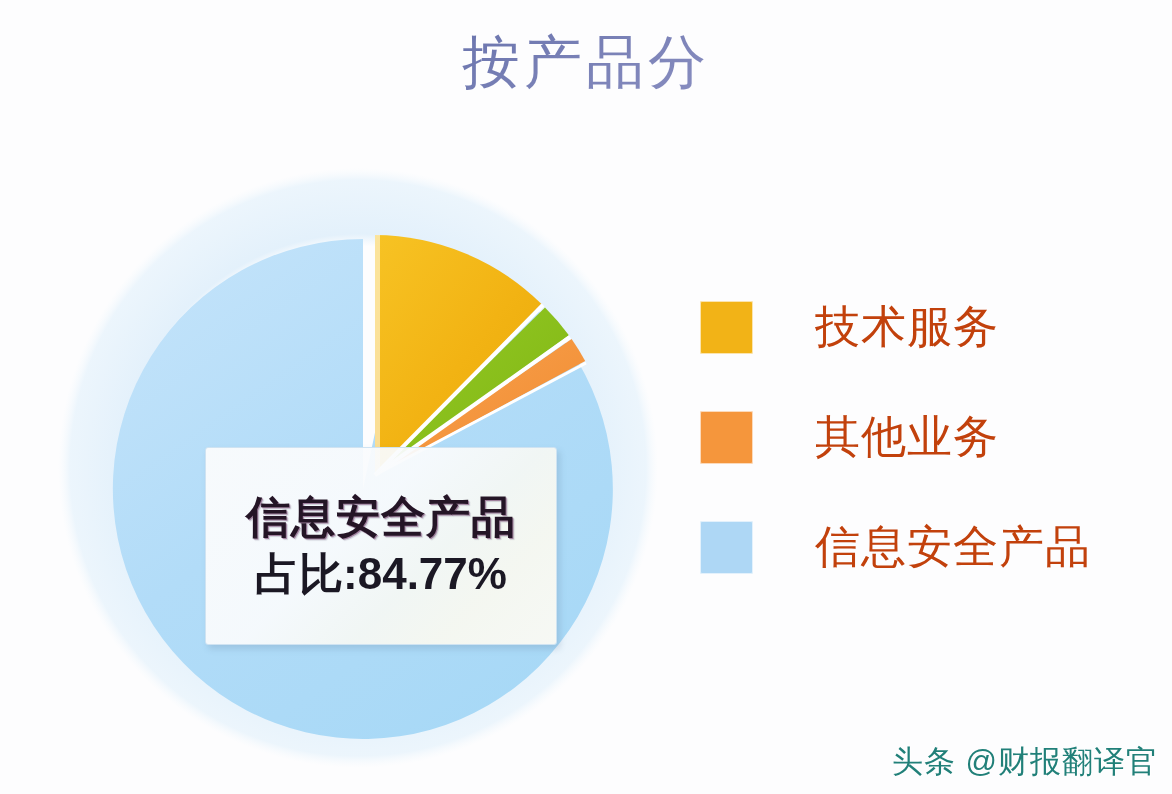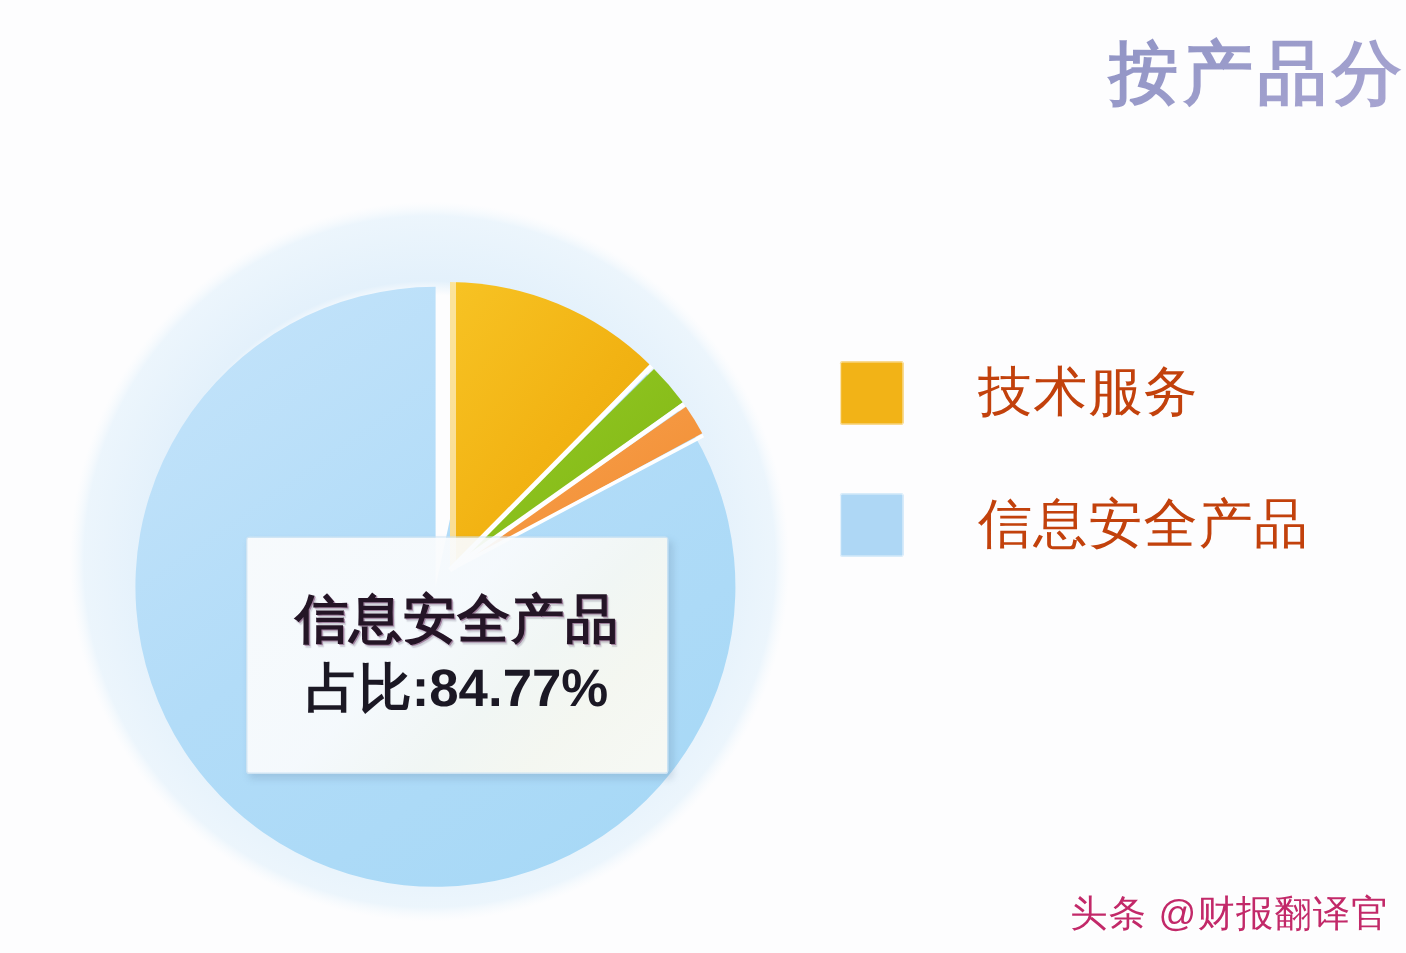--- a/index.html
+++ b/index.html
@@ -14,24 +14,24 @@
     overflow: hidden;
     position: relative;
   }
 
   
   #chart-title {
     position: absolute;
     left: 0;
     top: 24px;
     width: 1172px;
-    text-align: right;
+    text-align: center;
     font-size: 58px;
     line-height: 76px;
-    font-weight: 700;
+    font-weight: 400;
     letter-spacing: 4px;
     background: linear-gradient(150deg, #4a5f96 0%, #6a74ad 35%, #8f93c4 70%, #a9a6d2 100%);
     -webkit-background-clip: text;
     background-clip: text;
     color: transparent;
     -webkit-text-fill-color: transparent;
     text-shadow: none;
     user-select: none;
   }
 
@@ -122,21 +122,21 @@
     white-space: nowrap;
   }
 
   
   #watermark {
     position: absolute;
     right: 14px;
     bottom: 12px;
     font-size: 31px;
     line-height: 40px;
-    color: #be185d;
+    color: #0f766e;
     letter-spacing: 1px;
     opacity: 0.92;
     white-space: nowrap;
     text-shadow: 1px 1px 0 rgba(255,255,255,0.85);
   }
 </style>
 </head>
 <body>
 
 <div id="chart-title">按产品分</div>
@@ -210,20 +210,24 @@
 </div>
 
 <div id="legend">
 
   <div class="legend-row">
     <span class="legend-swatch" style="background: rgb(242, 179, 23);"></span>
     <span class="legend-label">技术服务</span>
   </div>
 
 
+  <div class="legend-row">
+    <span class="legend-swatch" style="background: rgb(245, 150, 60);"></span>
+    <span class="legend-label">其他业务</span>
+  </div>
 
   <div class="legend-row">
     <span class="legend-swatch" style="background: rgb(174, 215, 245);"></span>
     <span class="legend-label">信息安全产品</span>
   </div>
 </div>
 
 <div id="watermark">头条 @财报翻译官</div>
 
 </body></html>

